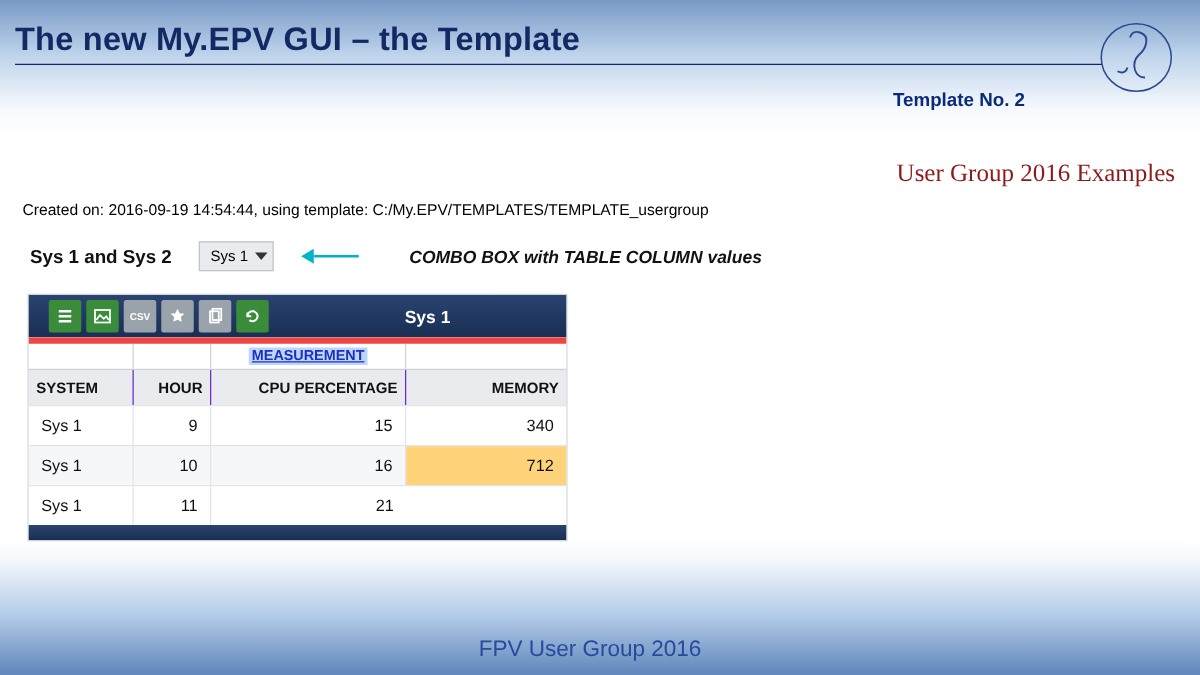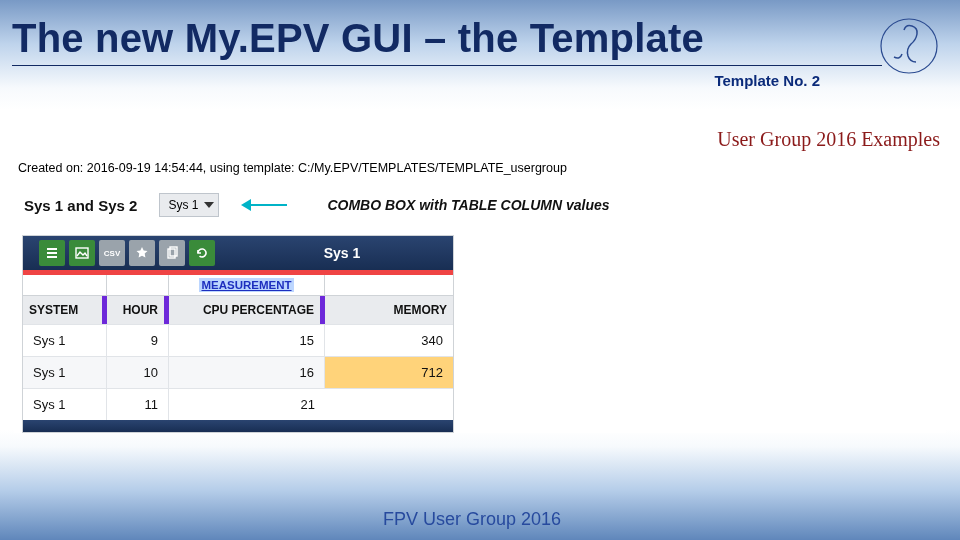--- a/index.html
+++ b/index.html
@@ -34,21 +34,21 @@
       rgba(70,130,200,0.40) 45%,
       rgba(200,220,240,0.15) 85%,
       rgba(255,255,255,0) 100%);
     pointer-events: none;
   }
 
   .slide-title {
     position: absolute;
     top: 16px;
     left: 12px;
-    font-size: 40px;
+    font-size: 26px;
     font-weight: 600;
     color: #122a63;
     letter-spacing: 0.2px;
     z-index: 2;
   }
   .slide-title .underline {
     display: block;
     width: 870px;
     height: 1px;
     background: #122a63;
@@ -207,21 +207,21 @@
 
   .tb-cols {
     display: flex;
     background: #e9ebee;
     height: 28px;
     align-items: center;
     font-size: 12px;
     font-weight: 700;
     color: #111;
   }
-  .tb-cols > div { border-right: 5px solid #6d28d9; padding: 0 6px; height:100%; display:flex; align-items:center; }
+  .tb-cols > div { border-right: 1px solid #6d28d9; padding: 0 6px; height:100%; display:flex; align-items:center; }
   .tb-cols > div:last-child { border-right: none; }
   .c-sys { width: 84px; }
   .c-hr  { width: 62px; justify-content:flex-end; }
   .c-cpu { width: 156px; justify-content:flex-end; }
   .c-mem { flex: 1; justify-content:flex-end; }
 
   .tb-row {
     display: flex;
     height: 32px;
     align-items: center;

